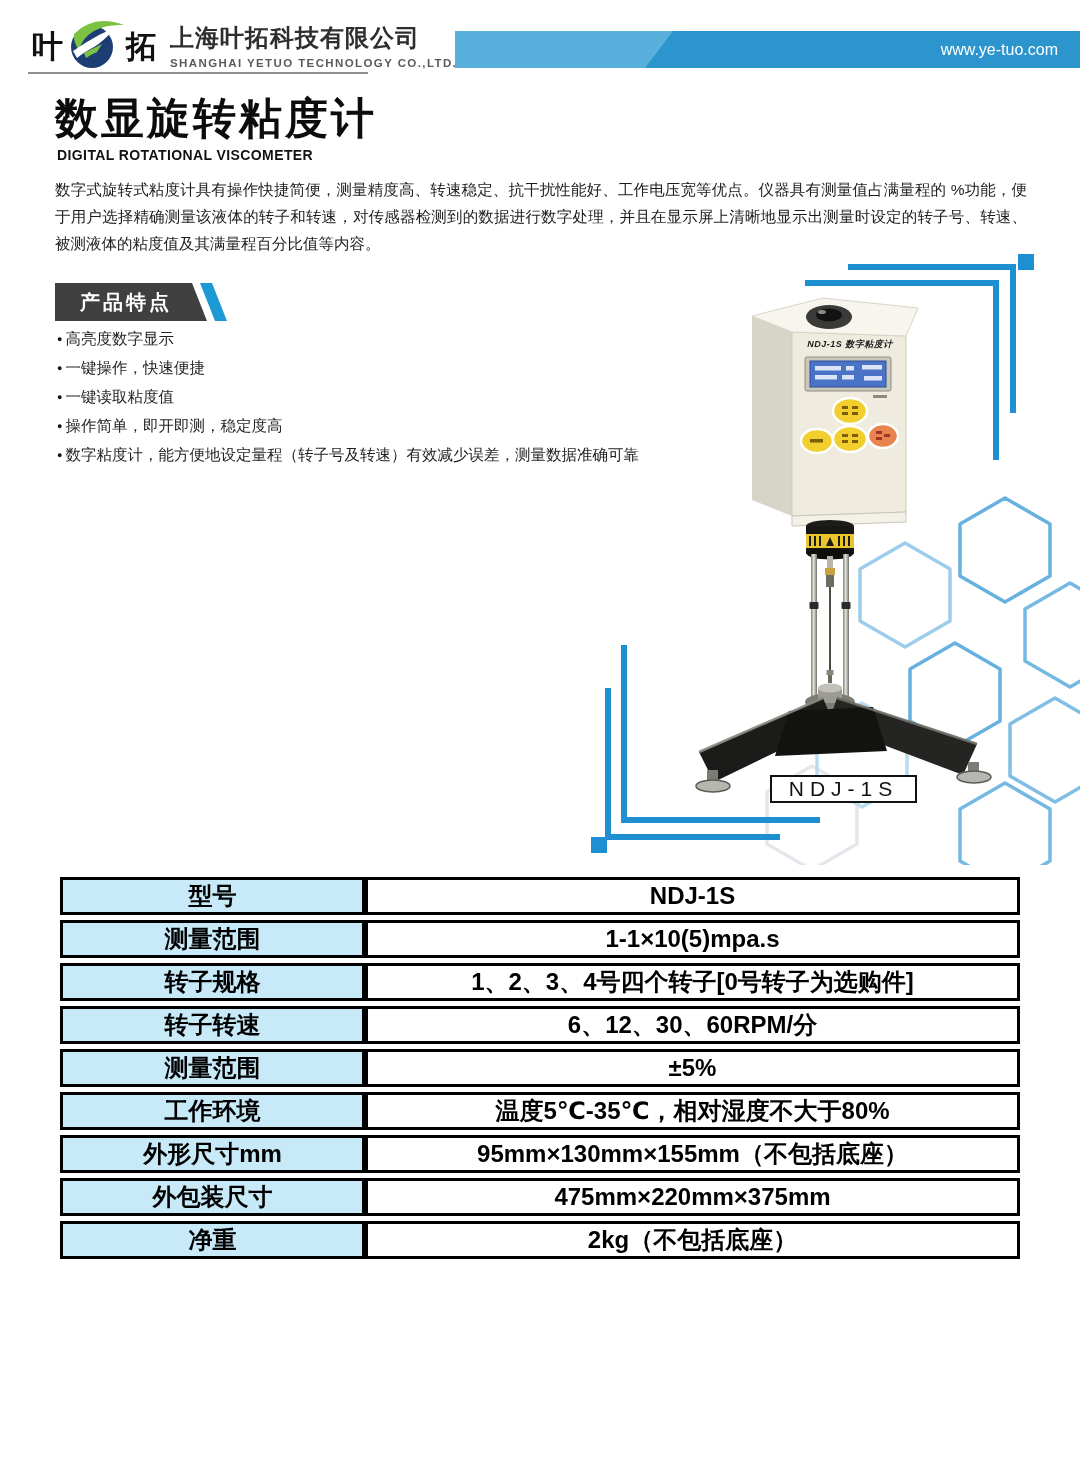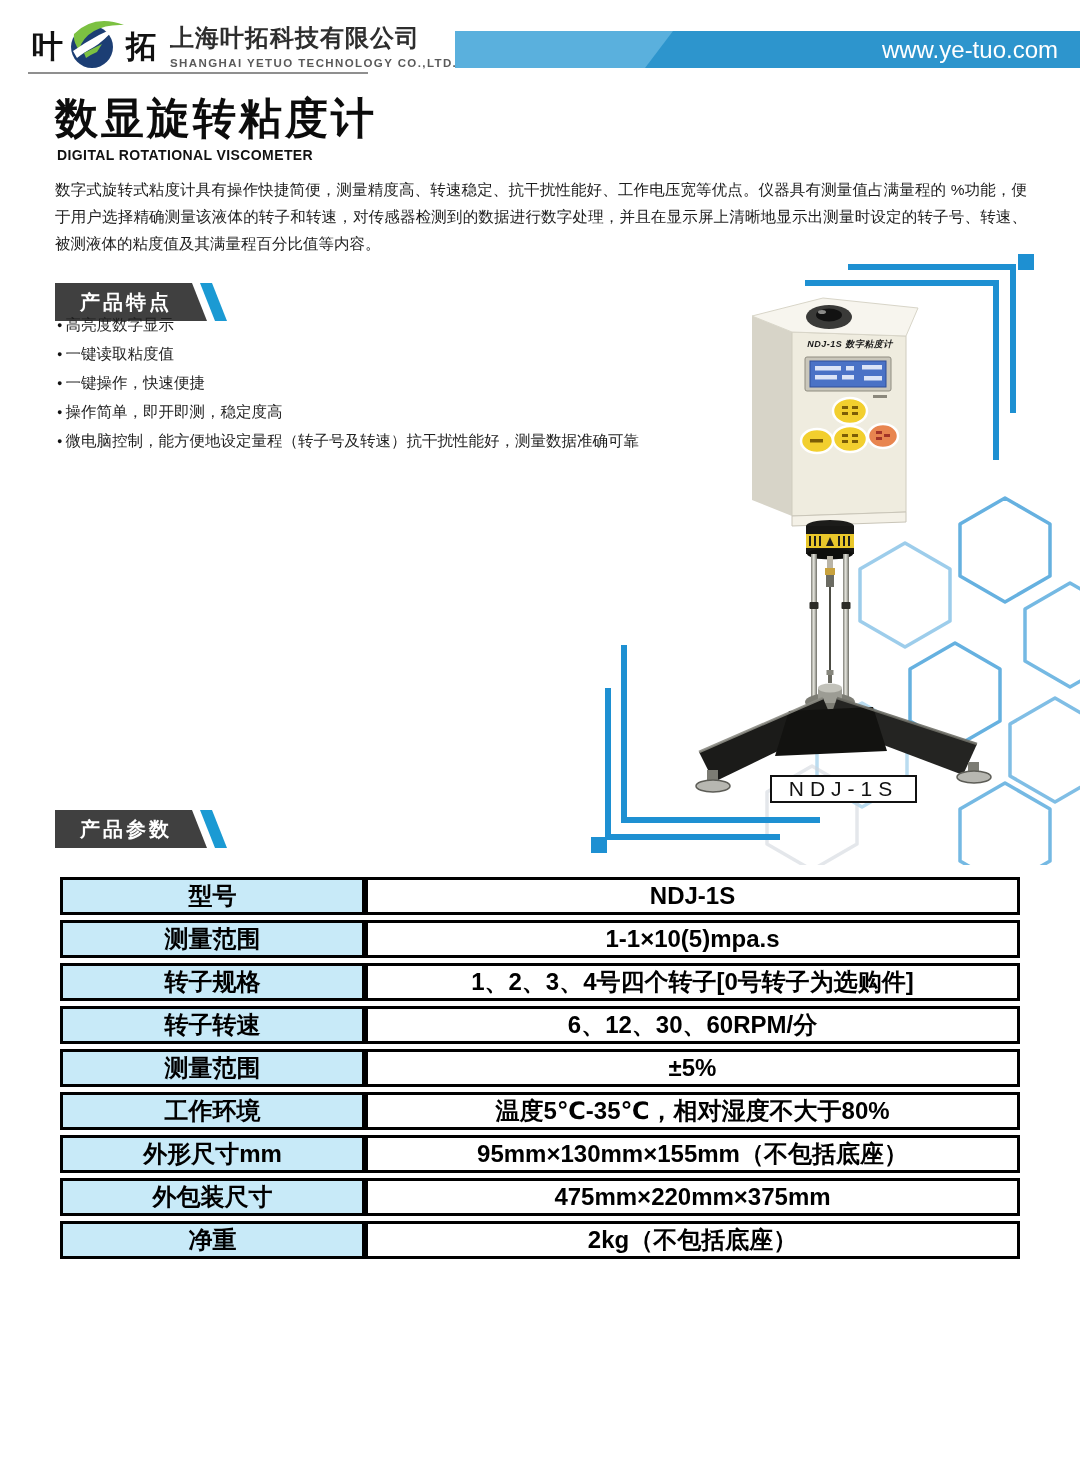--- a/index.html
+++ b/index.html
@@ -13,39 +13,39 @@
   .logo-cn.r { left:96px; }
   .logo-emblem { position:absolute; left:34px; top:0px; width:62px; height:50px; }
   .company { position:absolute; left:140px; top:2px; width:320px; }
   .company-cn { font-size:24px; font-weight:800; color:#2e2e2e; letter-spacing:1px; }
   .company-en { font-size:11.5px; font-weight:700; color:#5a5a5a; letter-spacing:1.4px; margin-top:3px; }
   .logo-underline { position:absolute; left:28px; top:72px; width:340px; height:2px; background:#8f8f8f; }
 
   .web-banner { position:absolute; left:455px; top:31px; width:625px; height:37px; background:#2d95cd; }
   .banner-light { position:absolute; left:0; top:0; width:218px; height:37px; background:#5ab0dd;
                   clip-path:polygon(0 0, 218px 0, 190px 37px, 0 37px); }
-  .web-url { position:absolute; right:22px; top:0; line-height:37px; color:#fff; font-size:24px; font-weight:500; }
+  .web-url { position:absolute; right:22px; top:0; line-height:37px; color:#fff; font-size:16px; font-weight:500; }
 
   
   .main-title { position:absolute; left:55px; top:90px; font-size:43px; font-weight:900; color:#0c0c0c; letter-spacing:3px;text-align:center; }
   .sub-title  { position:absolute; left:57px; top:147px; font-size:14px; font-weight:700; color:#111; letter-spacing:.4px; }
   .intro { position:absolute; left:55px; top:176px; width:972px; font-size:15.5px; line-height:27px;
            color:#1c1c1c; text-align:justify; }
 
   
   .section-tag { position:absolute; width:184px; height:38px; }
   .tag-box { position:absolute; left:0; top:0; width:152px; height:38px; background:#404040;
              clip-path:polygon(0 0, 137px 0, 152px 38px, 0 38px);
              color:#fff; font-size:20px; font-weight:700; line-height:38px; text-align:center;
              letter-spacing:3px; padding-right:10px; }
   .tag-stripe { position:absolute; left:144px; top:0; width:30px; height:38px; background:#1b9ad3;
              clip-path:polygon(1px 0, 13px 0, 28px 38px, 16px 38px); }
 
   
-  .features { position:absolute; left:57px; top:316px; list-style:none; width:660px; }
+  .features { position:absolute; left:57px; top:330px; list-style:none; width:660px; }
   .features li { font-size:15.5px; color:#1f1f1f; font-weight:500; margin-bottom:11px; line-height:17px; }
   .features .dot { font-size:9px; vertical-align:2px; margin-right:3px; color:#111; }
 
   
   .figure { position:absolute; left:580px; top:250px; width:500px; height:615px; }
   .overlay-device-label { position:absolute; left:796px; top:338px; width:108px; height:14px;
       font-size:9px; font-weight:700; letter-spacing:.5px; color:#1a1a1a; text-align:center;font-style:italic; }
   .overlay-caption { position:absolute; left:770px; top:775px; width:147px; height:28px;
       background:#fff; border:2px solid #111; text-align:center; line-height:24px;
       font-size:21px; font-weight:500; letter-spacing:6px; color:#111; }
@@ -86,24 +86,24 @@
   <div class="sub-title">DIGITAL ROTATIONAL VISCOMETER</div>
   <p class="intro">数字式旋转式粘度计具有操作快捷简便，测量精度高、转速稳定、抗干扰性能好、工作电压宽等优点。仪器具有测量值占满量程的 %功能，便于用户选择精确测量该液体的转子和转速，对传感器检测到的数据进行数字处理，并且在显示屏上清晰地显示出测量时设定的转子号、转速、被测液体的粘度值及其满量程百分比值等内容。</p>
 
   <div class="section-tag" style="left:55px; top:283px;">
     <div class="tag-box"><span>产品特点</span></div>
     <div class="tag-stripe"></div>
   </div>
 
   <ul class="features">
     <li><span class="dot">●</span><span>高亮度数字显示</span></li>
+    <li><span class="dot">●</span><span>一键操作，快速便捷</span></li>
     <li><span class="dot">●</span><span>一键读取粘度值</span></li>
-    <li><span class="dot">●</span><span>一键操作，快速便捷</span></li>
     <li><span class="dot">●</span><span>操作简单，即开即测，稳定度高</span></li>
-    <li><span class="dot">●</span><span>微电脑控制，能方便地设定量程（转子号及转速）抗干扰性能好，测量数据准确可靠</span></li>
+    <li><span class="dot">●</span><span>数字粘度计，能方便地设定量程（转子号及转速）有效减少误差，测量数据准确可靠</span></li>
   </ul>
 
   <svg class="figure" viewBox="0 0 500 615">
     <defs>
       <linearGradient id="rodg" x1="0" y1="0" x2="1" y2="0">
         <stop offset="0" stop-color="#81817a"></stop>
           <stop offset=".45" stop-color="#e6e6de"></stop>
           <stop offset="1" stop-color="#6f6f68"></stop>
       </linearGradient>
     </defs>
@@ -220,24 +220,20 @@
         <ellipse cx="133" cy="536" rx="17" ry="6" fill="#b7b7b1" stroke="#5c5c56" stroke-width="1.5"></ellipse>
         <rect x="388" y="512" width="11" height="13" fill="#7c7c74"></rect>
         <ellipse cx="394" cy="527" rx="17" ry="6" fill="#b7b7b1" stroke="#5c5c56" stroke-width="1.5"></ellipse>
       </g>
     </g>
   </svg>
 
   <div class="overlay-device-label">NDJ-1S 数字粘度计</div>
   <div class="overlay-caption">NDJ-1S</div>
 
-  <div class="section-tag" style="left:55px; top:810px;">
-    <div class="tag-box"><span>产品参数</span></div>
-    <div class="tag-stripe"></div>
-  </div>
 
   <table class="specs">
     <tbody>
       <tr>
           <td class="k">型号</td>
           <td class="v">NDJ-1S</td>
         </tr>
       <tr>
           <td class="k">测量范围</td>
           <td class="v">1-1×10(5)mpa.s</td>

